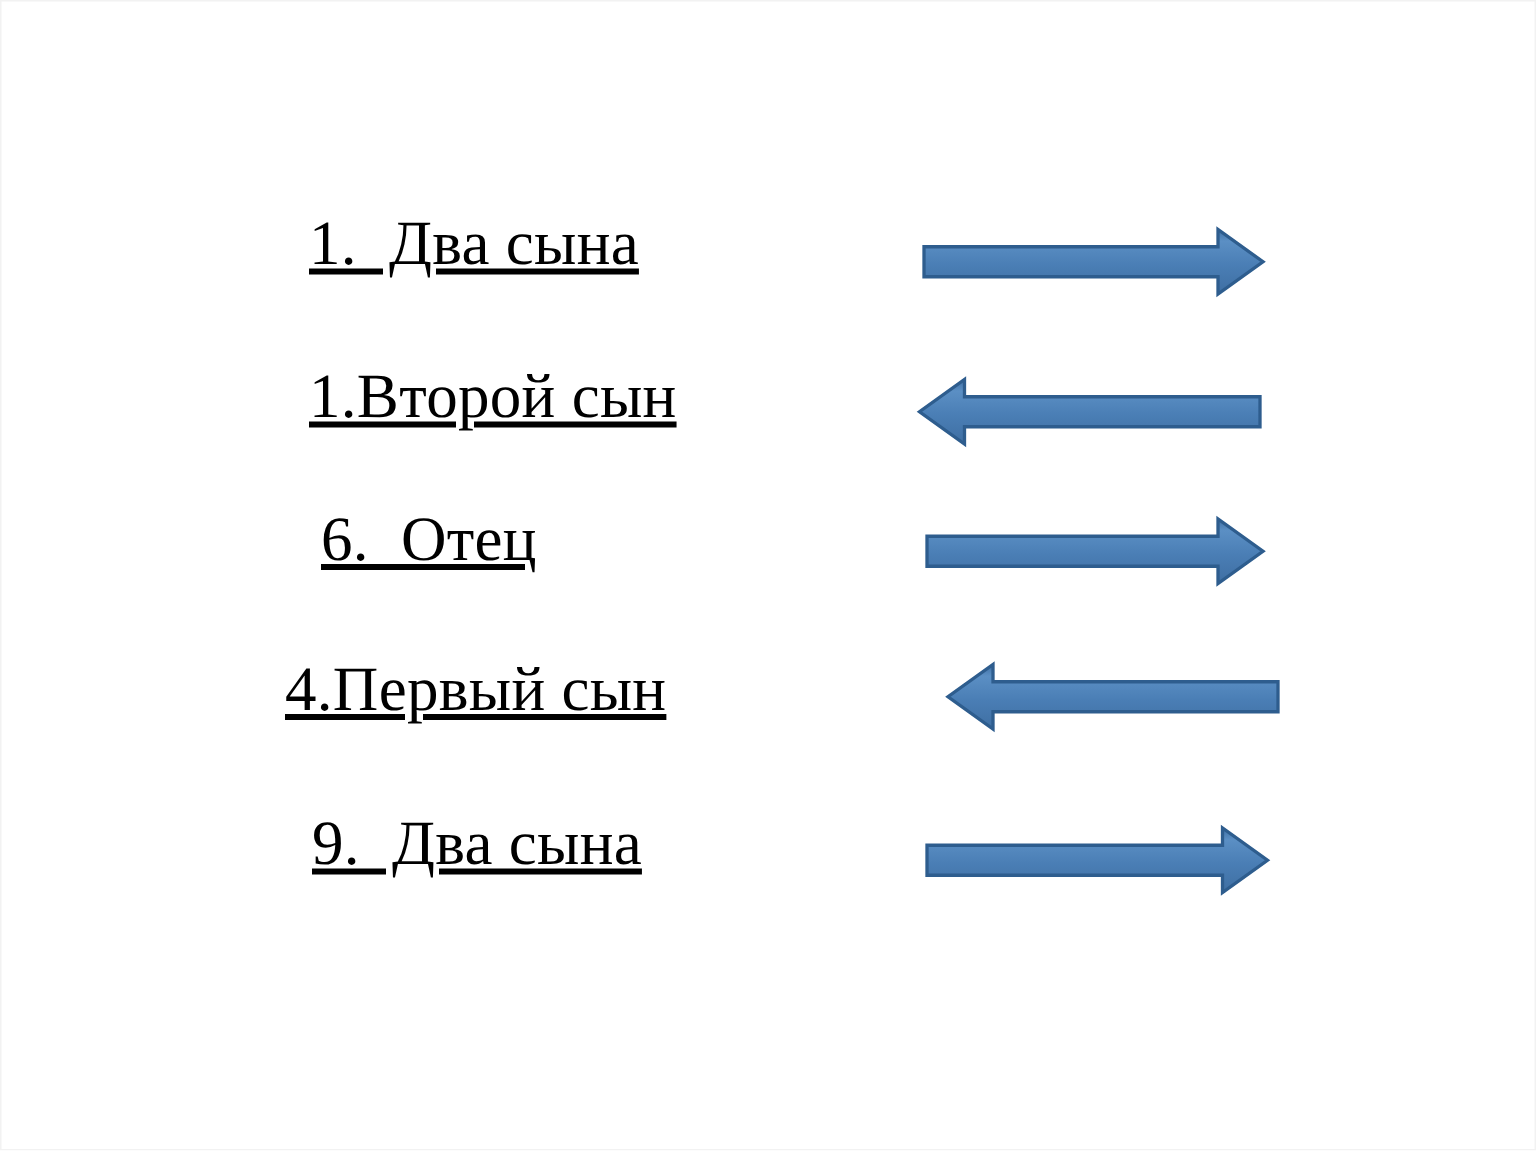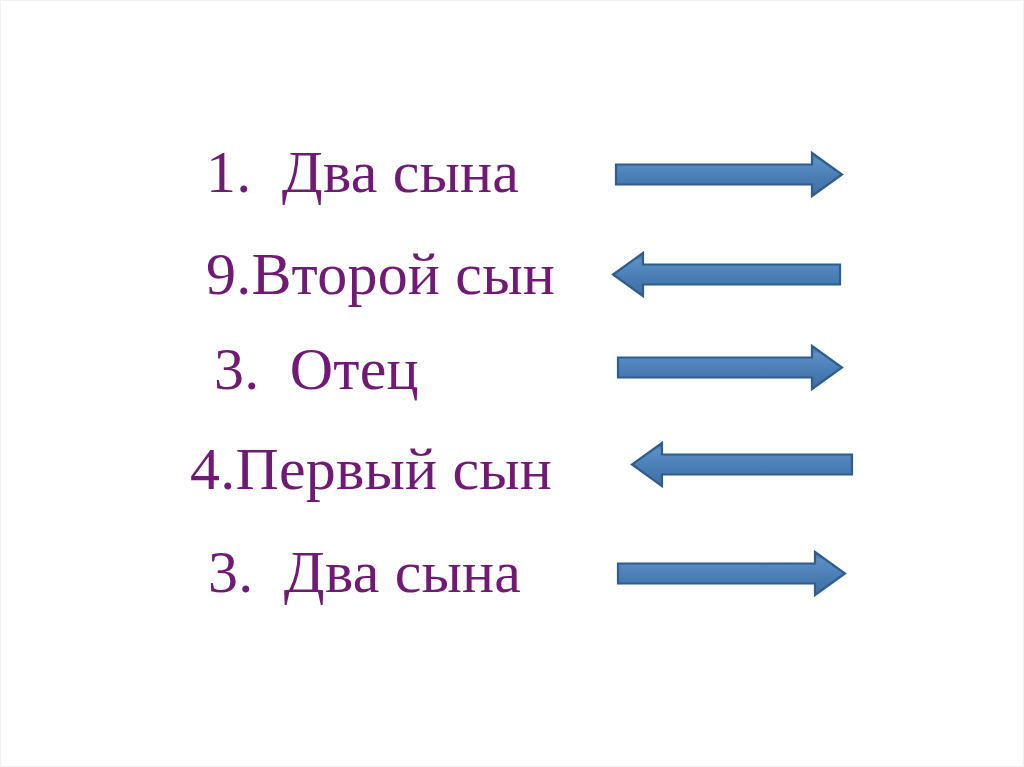--- a/index.html
+++ b/index.html
@@ -19,24 +19,25 @@
     background: #ffffff;
     border: 1px solid #f2f2f2;
     box-sizing: border-box;
     overflow: hidden;
   }
 
   .row-label {
     position: absolute;
     white-space: pre;
     font-family: "Liberation Serif", "DejaVu Serif", serif;
-    font-size: 60px;
+    font-size: 42px;
     line-height: 1;
-    color: #701a75;
+    color: #000000;
     letter-spacing: 0.2px;
+    text-decoration: underline;
   }
 
   
   .arrow-wrap {
     position: absolute;
     display: block;
   }
   .arrow-wrap svg {
     display: block;
     width: 100%;
@@ -56,35 +57,35 @@
             <linearGradient id="ag0" x1="0" y1="0" x2="0" y2="1">
               <stop offset="0%" stop-color="#3F6FA3"></stop>
               <stop offset="18%" stop-color="#5B8FC4"></stop>
               <stop offset="55%" stop-color="#4A7EB5"></stop>
               <stop offset="100%" stop-color="#3F6FA3"></stop>
             </linearGradient>
           </defs>
           <polygon points="0.0,11.5 196.0,11.5 196.0,0.0 226.0,21.5 196.0,43.0 196.0,31.5 0.0,31.5" fill="url(#ag0)" stroke="#2E5D8E" stroke-width="2.2" stroke-linejoin="miter"></polygon>
         </svg>
       </div>
-      <div class="row-label" style="left: 205px; top: 243px;">9.Второй сын</div>
+      <div class="row-label" style="left: 205px; top: 243px;">1.Второй сын</div>
       <div class="arrow-wrap" style="left: 612px; top: 252px; width: 227px; height: 43px;">
         <svg viewBox="0 0 227 43" preserveAspectRatio="none">
           <defs>
             <linearGradient id="ag1" x1="0" y1="0" x2="0" y2="1">
               <stop offset="0%" stop-color="#3F6FA3"></stop>
               <stop offset="18%" stop-color="#5B8FC4"></stop>
               <stop offset="55%" stop-color="#4A7EB5"></stop>
               <stop offset="100%" stop-color="#3F6FA3"></stop>
             </linearGradient>
           </defs>
           <polygon points="227.0,11.5 30.0,11.5 30.0,0.0 0.0,21.5 30.0,43.0 30.0,31.5 227.0,31.5" fill="url(#ag1)" stroke="#2E5D8E" stroke-width="2.2" stroke-linejoin="miter"></polygon>
         </svg>
       </div>
-      <div class="row-label" style="left: 213px; top: 338px;">3.  Отец</div>
+      <div class="row-label" style="left: 213px; top: 338px;">6.  Отец</div>
       <div class="arrow-wrap" style="left: 617px; top: 345px; width: 224px; height: 43px;">
         <svg viewBox="0 0 224 43" preserveAspectRatio="none">
           <defs>
             <linearGradient id="ag2" x1="0" y1="0" x2="0" y2="1">
               <stop offset="0%" stop-color="#3F6FA3"></stop>
               <stop offset="18%" stop-color="#5B8FC4"></stop>
               <stop offset="55%" stop-color="#4A7EB5"></stop>
               <stop offset="100%" stop-color="#3F6FA3"></stop>
             </linearGradient>
           </defs>
@@ -98,21 +99,21 @@
             <linearGradient id="ag3" x1="0" y1="0" x2="0" y2="1">
               <stop offset="0%" stop-color="#3F6FA3"></stop>
               <stop offset="18%" stop-color="#5B8FC4"></stop>
               <stop offset="55%" stop-color="#4A7EB5"></stop>
               <stop offset="100%" stop-color="#3F6FA3"></stop>
             </linearGradient>
           </defs>
           <polygon points="220.0,11.5 30.0,11.5 30.0,0.0 0.0,21.5 30.0,43.0 30.0,31.5 220.0,31.5" fill="url(#ag3)" stroke="#2E5D8E" stroke-width="2.2" stroke-linejoin="miter"></polygon>
         </svg>
       </div>
-      <div class="row-label" style="left: 207px; top: 541px;">3.  Два сына</div>
+      <div class="row-label" style="left: 207px; top: 541px;">9.  Два сына</div>
       <div class="arrow-wrap" style="left: 617px; top: 551px; width: 227px; height: 43px;">
         <svg viewBox="0 0 227 43" preserveAspectRatio="none">
           <defs>
             <linearGradient id="ag4" x1="0" y1="0" x2="0" y2="1">
               <stop offset="0%" stop-color="#3F6FA3"></stop>
               <stop offset="18%" stop-color="#5B8FC4"></stop>
               <stop offset="55%" stop-color="#4A7EB5"></stop>
               <stop offset="100%" stop-color="#3F6FA3"></stop>
             </linearGradient>
           </defs>

